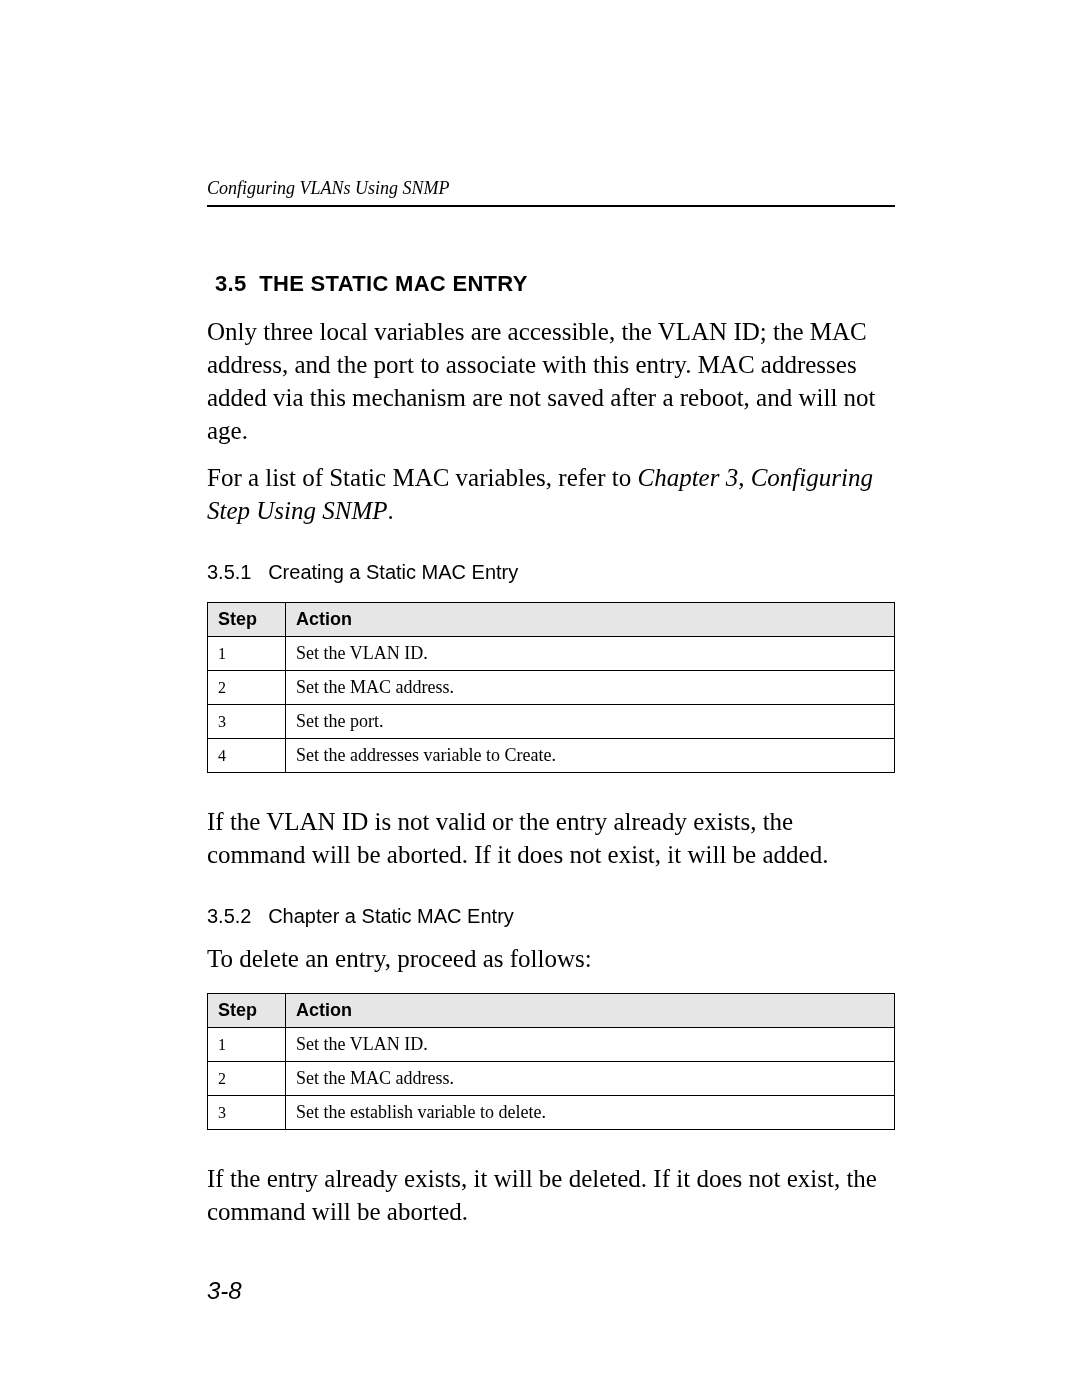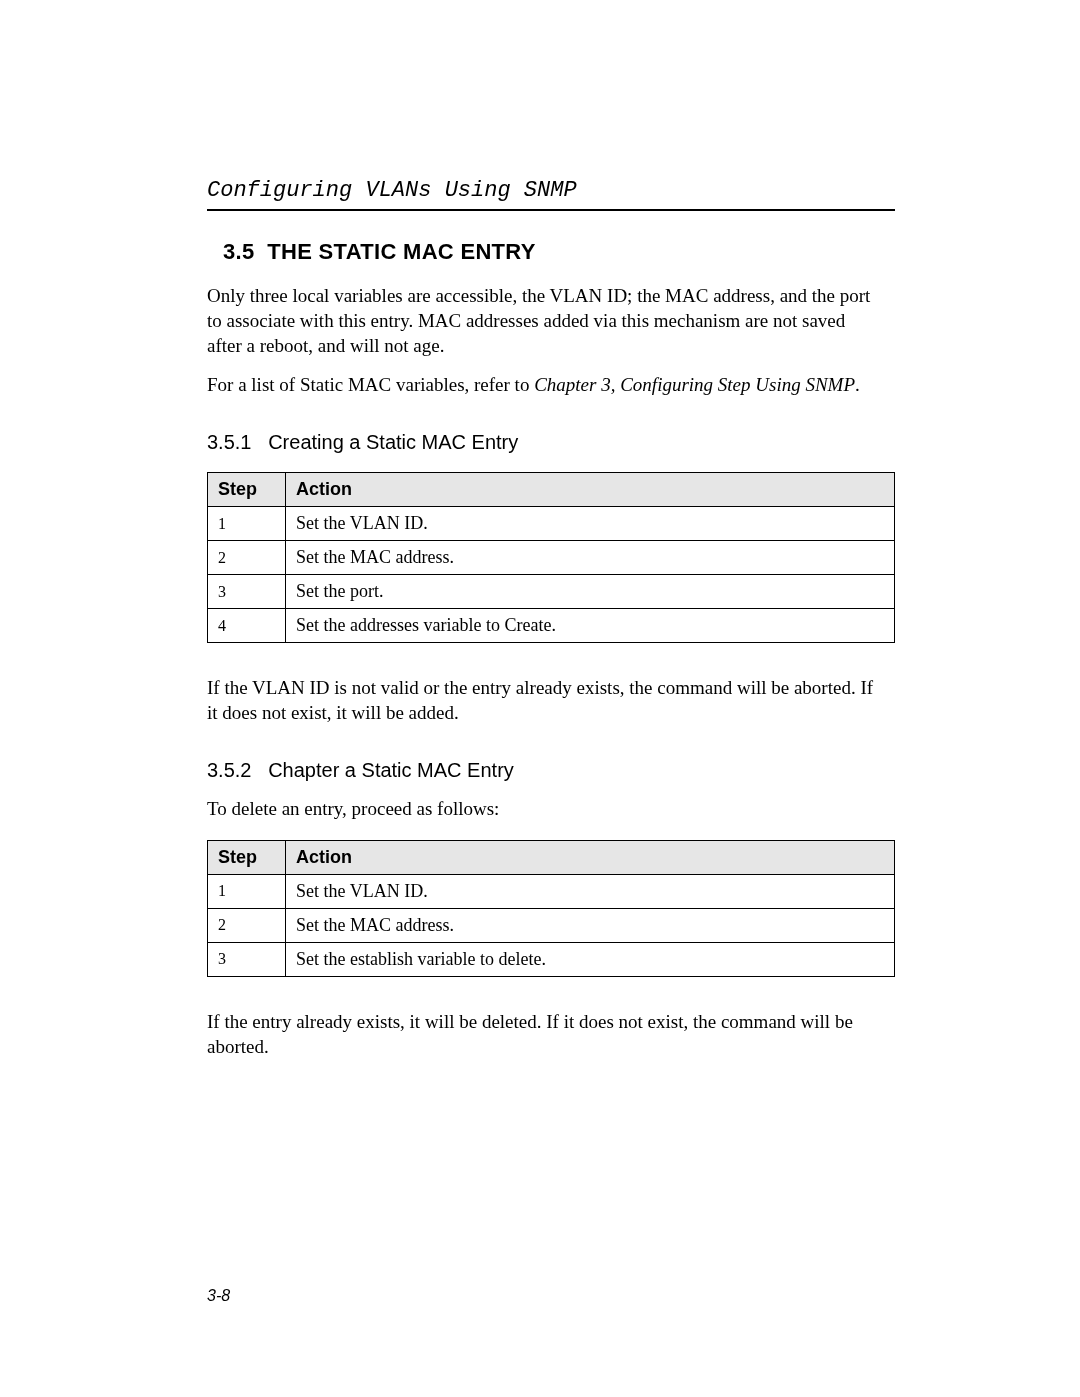--- a/index.html
+++ b/index.html
@@ -9,42 +9,42 @@
     color: #000;
   }
   .page {
     width: 1080px;
     height: 1397px;
     position: relative;
     box-sizing: border-box;
     padding: 178px 185px 0 207px;
   }
   .running-head {
-    font-family: Liberation Mono, monospace;
+    font-family: Liberation Serif, serif;
     font-style: italic;
-    font-size: 22px;
+    font-size: 18px;
     padding-bottom: 6px;
     border-bottom: 2px solid #000;
-    margin-bottom: 28px;
+    margin-bottom: 64px;
   }
   h2.section-h2 {
     font-family: Arial, Helvetica, sans-serif;
     font-weight: bold;
     font-size: 22px;
     letter-spacing: 0.3px;
-    margin: 0 0 18px 16px;
+    margin: 0 0 18px 8px;
   }
   h3.section-h3 {
     font-family: Arial, Helvetica, sans-serif;
     font-weight: normal;
     font-size: 20px;
     margin: 34px 0 14px 0;
   }
   p.body {
-    font-size: 19px;
+    font-size: 25px;
     line-height: 1.32;
     margin: 0 13px 14px 0;
   }
   .xref-text .italic {
     font-style: italic;
   }
   table.steps {
     width: 100%;
     border-collapse: collapse;
     margin-top: 18px;
@@ -70,21 +70,21 @@
   table.steps td.step-num {
     font-size: 16px;
     color:#000;
   }
   .page-number {
     position: absolute;
     left: 207px;
     bottom: 92px;
     font-family: Arial, Helvetica, sans-serif;
     font-style: italic;
-    font-size: 16px;
+    font-size: 24px;
   }
 </style>
 </head>
 <body>
 
 <div class="page">
 
   <div class="running-head">Configuring VLANs Using SNMP</div>
 
   <h2 class="section-h2">

